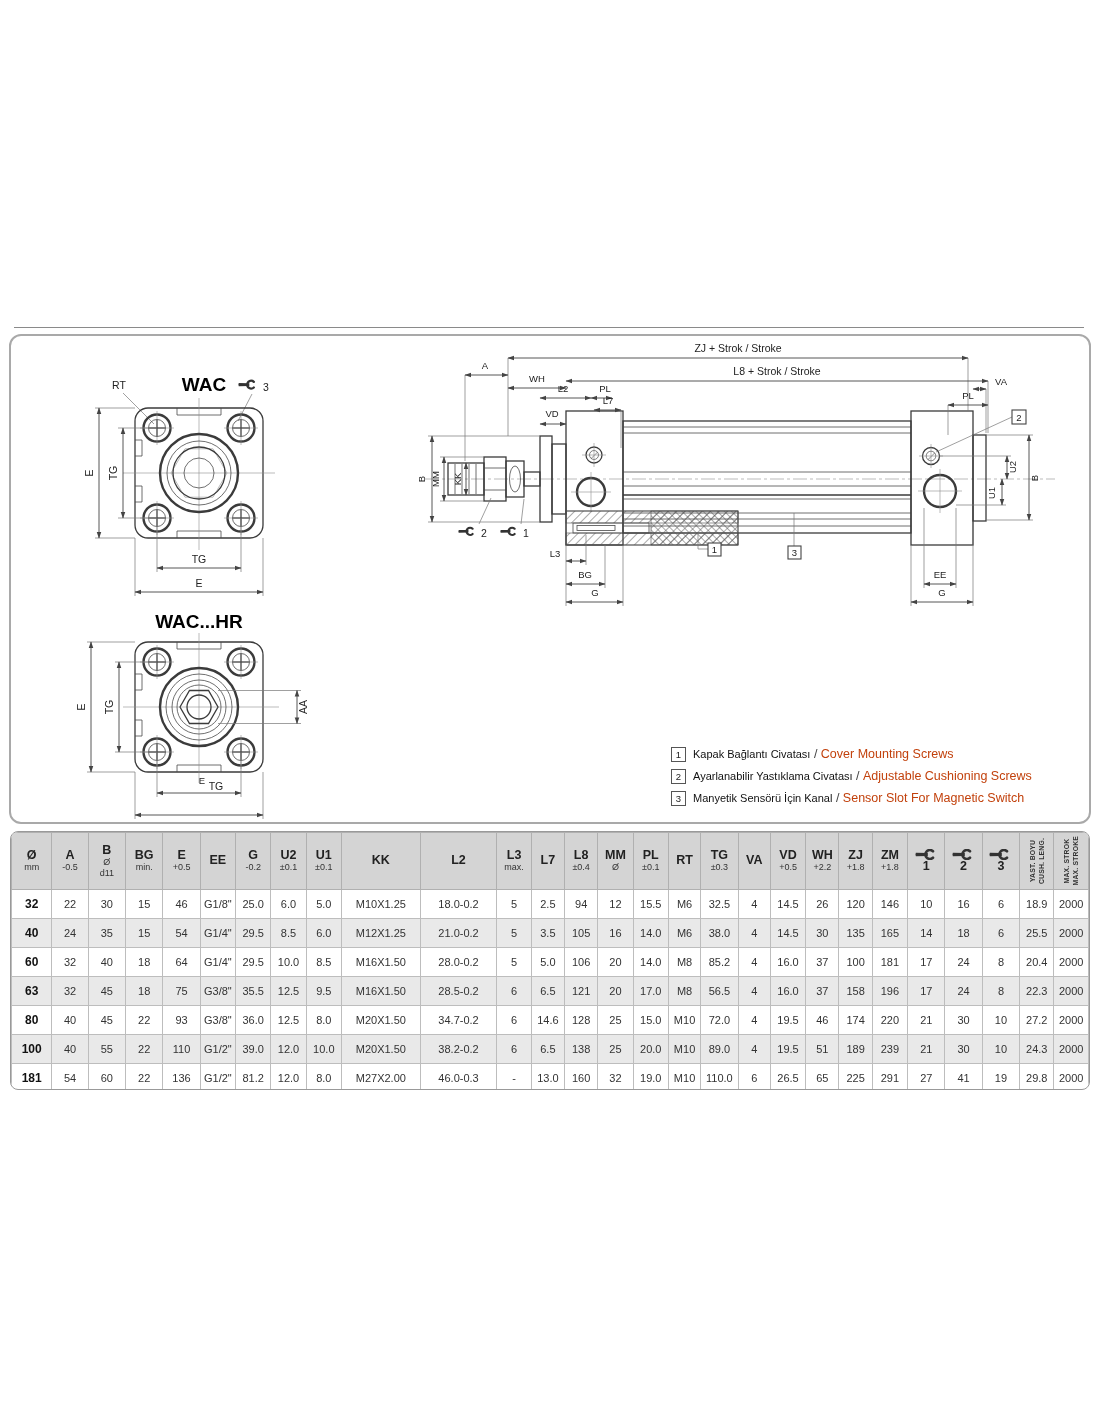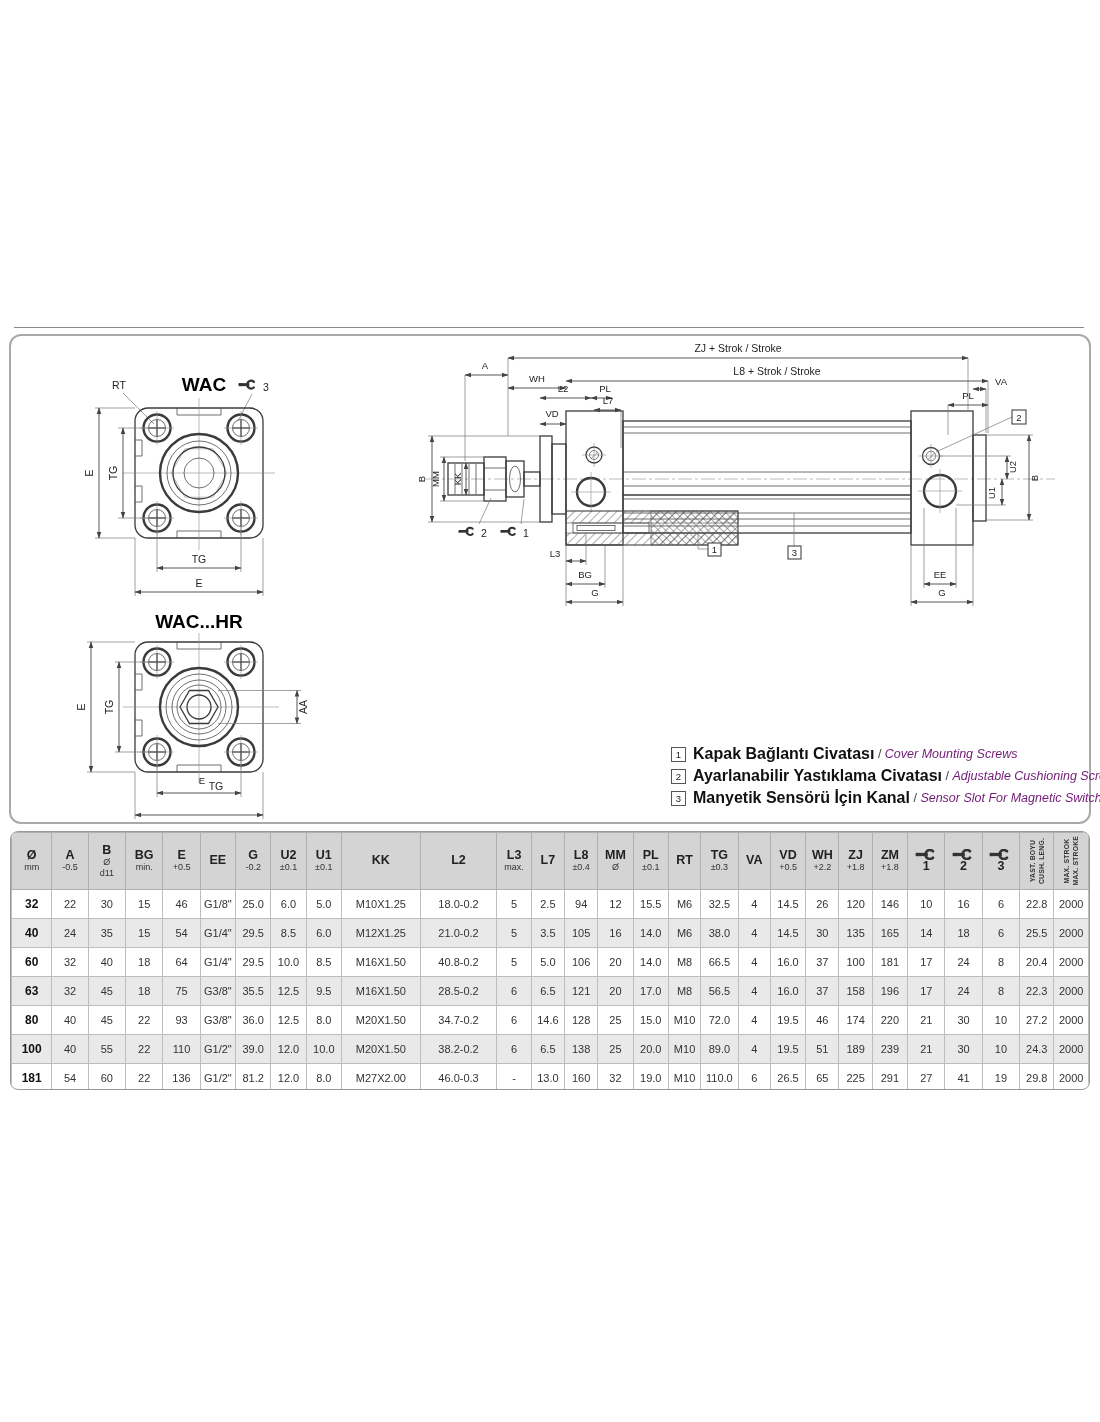--- a/index.html
+++ b/index.html
@@ -26,23 +26,23 @@
   svg .cb{fill:#fff;stroke:#444;stroke-width:1.1}
   svg .cbt{font-size:9.5px;text-anchor:middle}
   svg .wrpath{fill:#333;stroke:none}
   svg .wrarc{fill:none;stroke:#333;stroke-width:3;stroke-linecap:round}
 
   
   .legend{position:absolute;left:660px;top:407px;width:420px;}
   .legend-row{display:flex;align-items:center;height:22px;}
   .lg-box{flex:0 0 auto;width:13px;height:13px;border:1px solid #555;font-size:9.5px;
           line-height:13px;text-align:center;margin-right:7px;color:#222;}
-  .lg-tr{font-weight:700;font-size:16px;color:#111;white-space:pre;text-align:right;}
+  .lg-tr{font-weight:400;font-size:11px;color:#111;white-space:pre;text-align:right;}
   .lg-sep{font-size:12.5px;color:#444;white-space:pre;}
-  .lg-en{font-size:12.5px;color:#701a75;white-space:pre;font-style:italic;}
+  .lg-en{font-size:12.5px;color:#c2410c;white-space:pre;}
 
   
   .table-wrap{position:absolute;left:10px;top:831px;width:1080px;height:259px;
        border:1.5px solid #999;border-radius:8px;overflow:hidden;background:#fff;box-sizing:border-box;}
   table.spec{width:100%;height:100%;border-collapse:collapse;table-layout:fixed;}
   table.spec th{background:#d4d4d4;border:1px solid #b0b0b0;height:54px;padding:1px 0;
        vertical-align:middle;text-align:center;}
   table.spec td{border:1px solid #bdbdbd;height:28px;padding:0 1px;text-align:center;
        font-size:11px;color:#333;white-space:nowrap;overflow:hidden;}
   table.spec tr.stripe td{background:#e9e9e9;}
@@ -539,21 +539,21 @@
           <td>M6</td>
           <td>32.5</td>
           <td>4</td>
           <td>14.5</td>
           <td>26</td>
           <td>120</td>
           <td>146</td>
           <td>10</td>
           <td>16</td>
           <td>6</td>
-          <td>22.8</td>
+          <td>18.9</td>
           <td>2000</td>
         </tr>
         <tr class="stripe">
           <td class="dia">40</td>
           <td>24</td>
           <td>35</td>
           <td>15</td>
           <td>54</td>
           <td>G1/4"</td>
           <td>29.5</td>
@@ -583,28 +583,28 @@
           <td class="dia">60</td>
           <td>32</td>
           <td>40</td>
           <td>18</td>
           <td>64</td>
           <td>G1/4"</td>
           <td>29.5</td>
           <td>10.0</td>
           <td>8.5</td>
           <td>M16X1.50</td>
-          <td>40.8-0.2</td>
+          <td>28.0-0.2</td>
           <td>5</td>
           <td>5.0</td>
           <td>106</td>
           <td>20</td>
           <td>14.0</td>
           <td>M8</td>
-          <td>66.5</td>
+          <td>85.2</td>
           <td>4</td>
           <td>16.0</td>
           <td>37</td>
           <td>100</td>
           <td>181</td>
           <td>17</td>
           <td>24</td>
           <td>8</td>
           <td>20.4</td>
           <td>2000</td>

